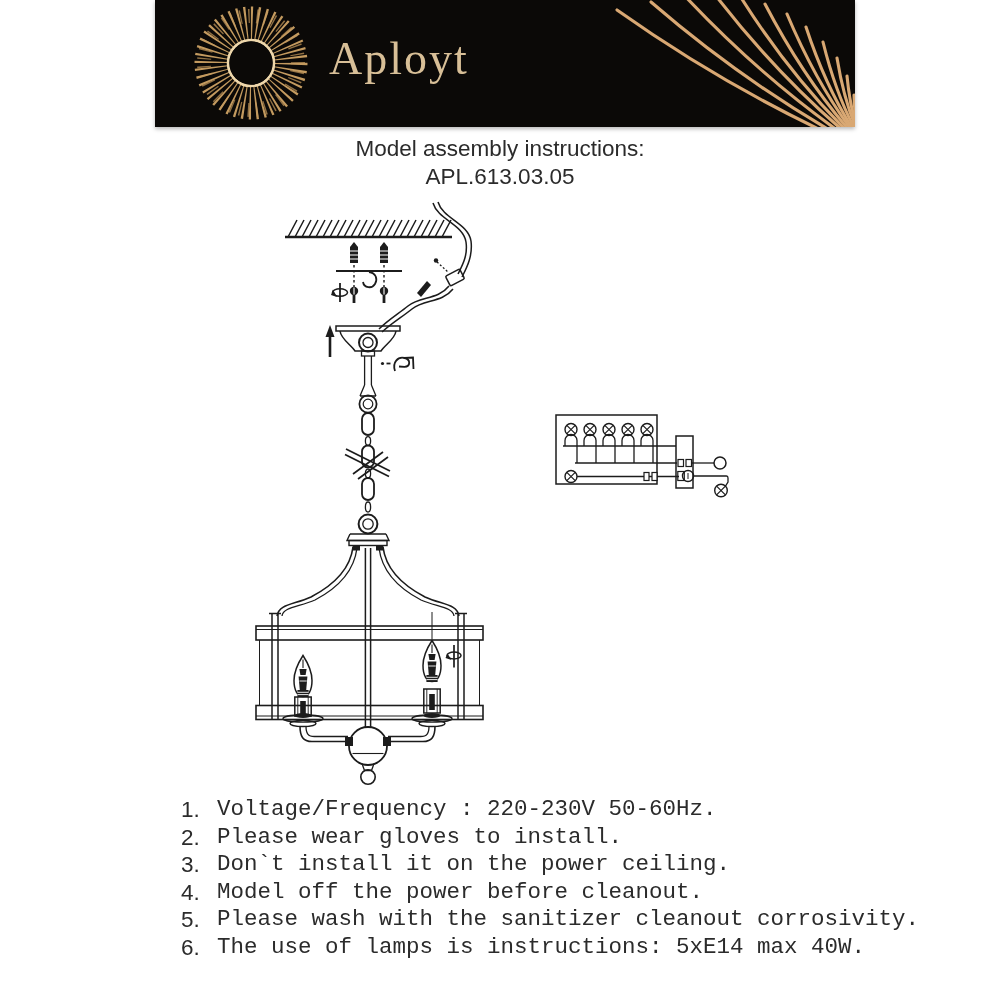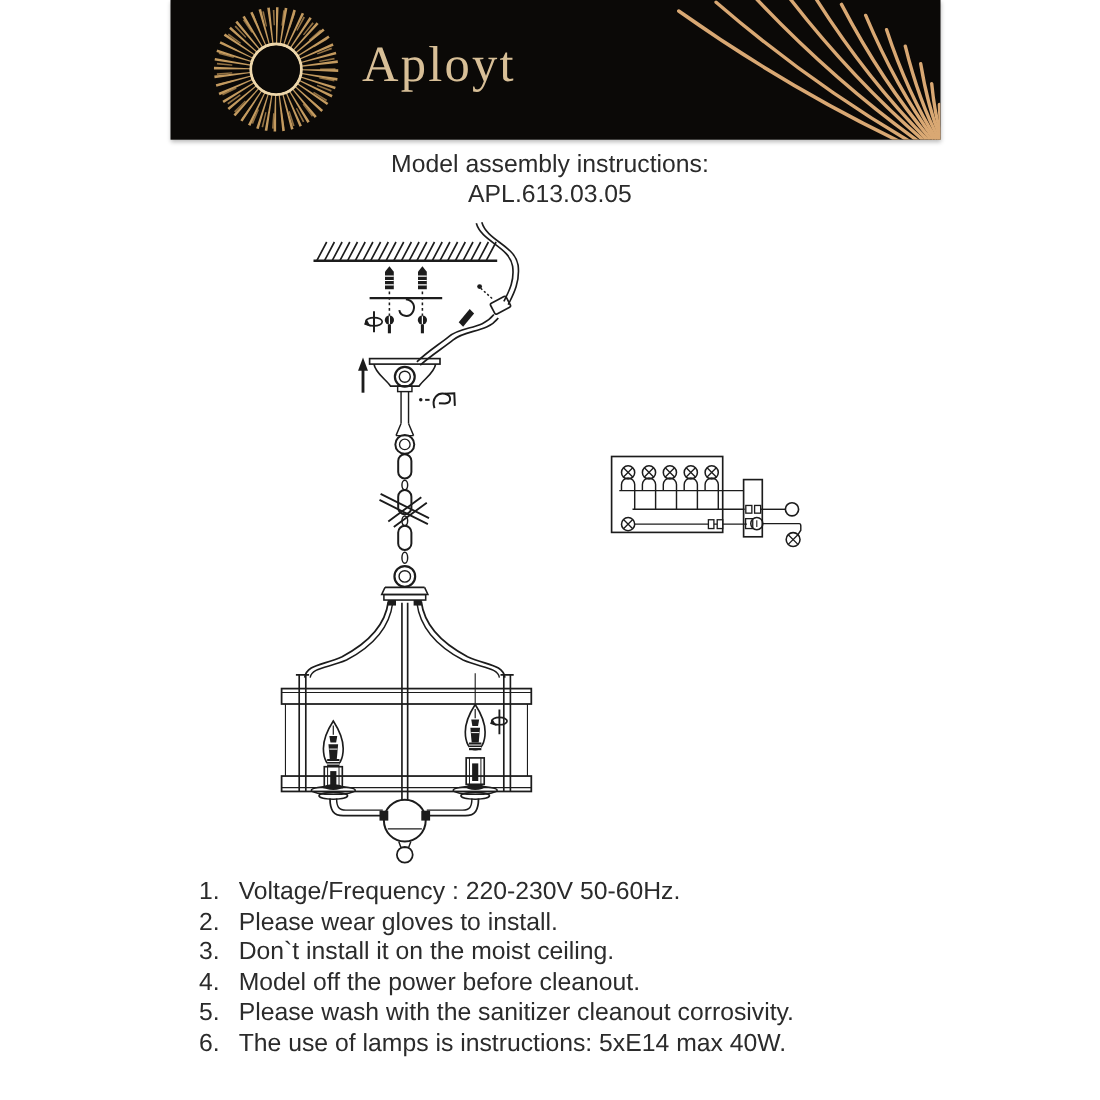--- a/index.html
+++ b/index.html
@@ -16,21 +16,21 @@
     position:absolute;left:174px;top:34px;
     font-family:"Liberation Serif",serif;font-weight:400;
     font-size:46px;line-height:50px;letter-spacing:2px;color:#d8bf97;
   }
   .title-block{position:absolute;left:0;top:135px;width:1000px;text-align:center;}
   .title-line{font-size:22.5px;line-height:28px;color:#2b2b2b;}
   .drawing{position:absolute;left:0;top:0;width:1000px;height:1000px;}
   .instructions{position:absolute;left:181px;top:796px;}
   .inst-row{display:flex;font-size:22.5px;line-height:27.6px;color:#2b2b2b;}
   .inst-num{width:36px;flex:0 0 36px;}
-  .inst-text{white-space:nowrap;}
+  .inst-text{white-space:nowrap;font-family:Liberation Mono, monospace;}
 </style>
 </head>
 <body>
 
 <div class="banner">
   <svg width="700" height="127" viewBox="0 0 700 127">
 
     <g>
       <circle cx="96" cy="63" r="47" fill="none" stroke="#a8834e" stroke-width="14" stroke-dasharray="1.4 7" opacity="0.85"></circle>
       <circle cx="96" cy="63" r="40" fill="none" stroke="#c39a5f" stroke-width="33" stroke-dasharray="1.7 4.0"></circle>
@@ -268,21 +268,21 @@
   <div class="inst-row">
     <span class="inst-num">1.</span>
     <span class="inst-text">Voltage/Frequency : 220-230V 50-60Hz.</span>
   </div>
   <div class="inst-row">
     <span class="inst-num">2.</span>
     <span class="inst-text">Please wear gloves to install.</span>
   </div>
   <div class="inst-row">
     <span class="inst-num">3.</span>
-    <span class="inst-text">Don`t install it on the moist ceiling.</span>
+    <span class="inst-text">Don`t install it on the power ceiling.</span>
   </div>
   <div class="inst-row">
     <span class="inst-num">4.</span>
     <span class="inst-text">Model off the power before cleanout.</span>
   </div>
   <div class="inst-row">
     <span class="inst-num">5.</span>
     <span class="inst-text">Please wash with the sanitizer cleanout corrosivity.</span>
   </div>
   <div class="inst-row">

